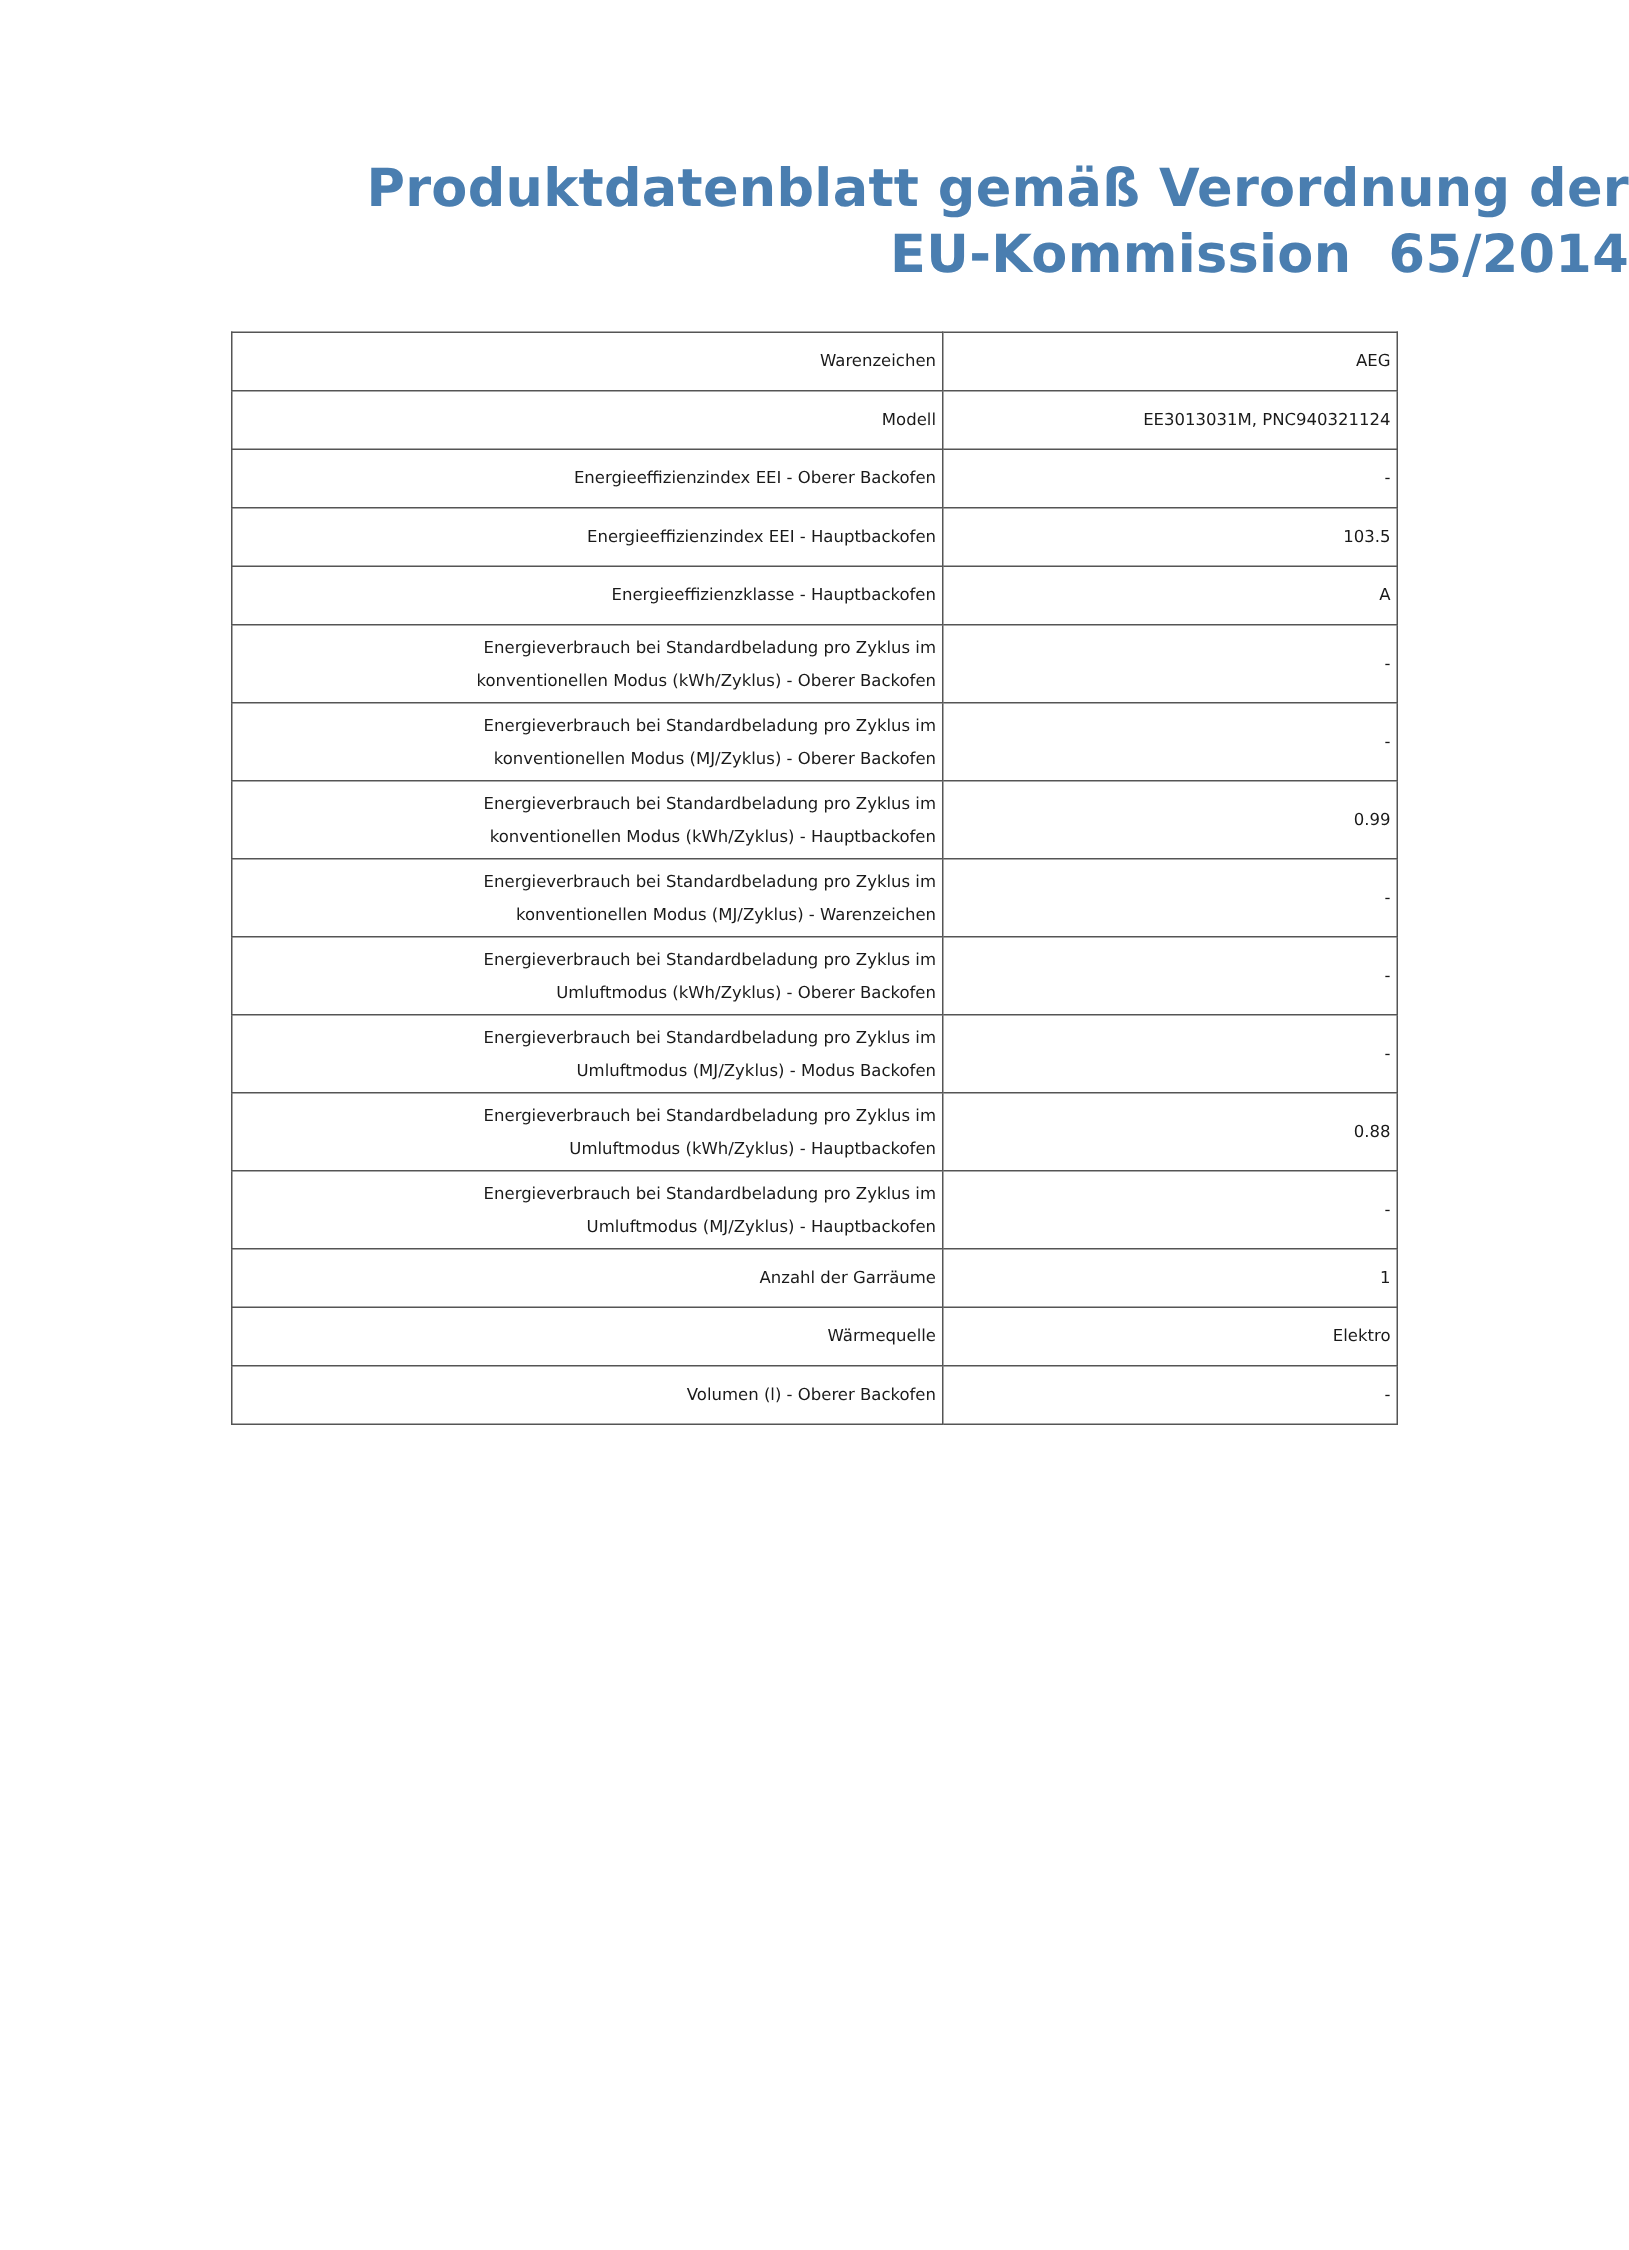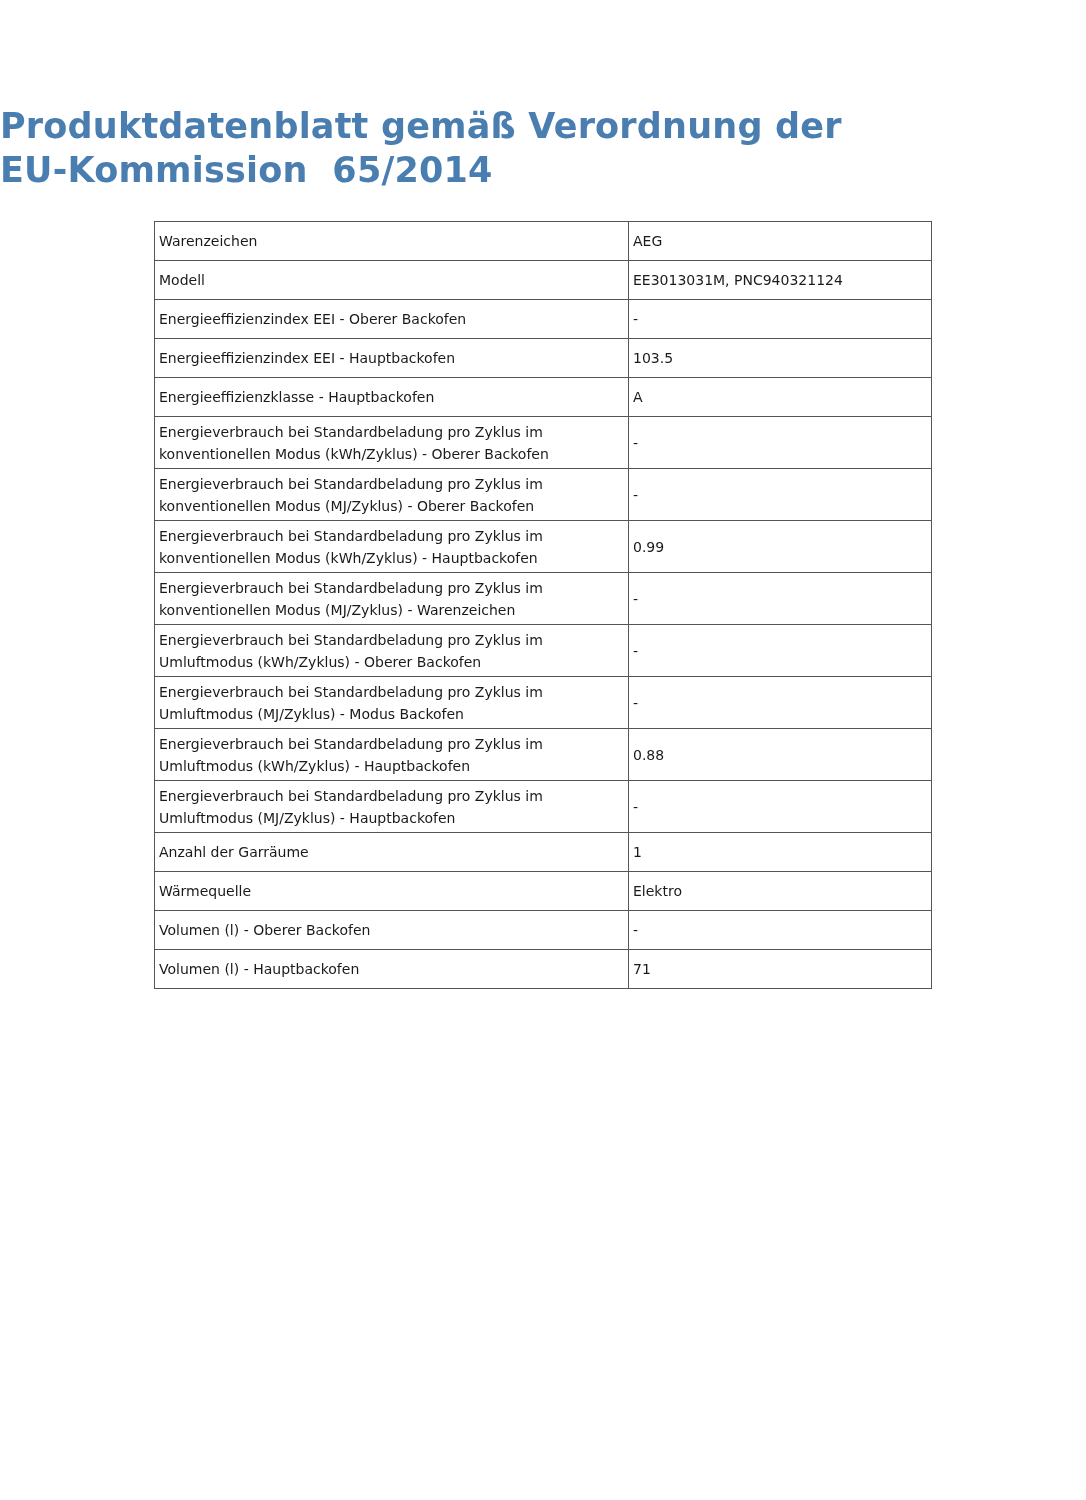--- a/index.html
+++ b/index.html
@@ -12,21 +12,21 @@
       height: 1500px;
       position: relative;
       overflow: hidden;
       font-family: "DejaVu Sans", sans-serif;
     }
     .title {
       position: absolute;
       left: 0;
       top: 104px;
       width: 1086px;
-      text-align: left;
+      text-align: right;
       color: #4a7eb0;
       font-family: "DejaVu Sans", sans-serif;
       font-weight: bold;
       font-size: 35px;
       line-height: 44px;
       letter-spacing: 0.2px;
       margin: 0;
     }
     .title span { display: block; white-space: pre; }
     table.datasheet {
@@ -34,24 +34,25 @@
       left: 154px;
       top: 221px;
       width: 777px;
       border-collapse: collapse;
       table-layout: fixed;
     }
     table.datasheet td {
       border: 1px solid #555555;
       padding: 0 4px;
       font-family: "DejaVu Sans", sans-serif;
-      font-size: 14px;
+      font-size: 11px;
       line-height: 22px;
       color: #1a1a1a;
       vertical-align: middle;
+      text-align: right;
     }
     col.c-label { width: 474px; }
     col.c-value { width: 303px; }
     tr.single td { height: 38px; }
     tr.double td { height: 51px; }
   </style>
 </head>
 <body>
 
 <h1 class="title">
@@ -146,18 +147,14 @@
       <td>1</td>
     </tr>
     <tr class="single">
       <td>Wärmequelle</td>
       <td>Elektro</td>
     </tr>
     <tr class="single">
       <td>Volumen (l) - Oberer Backofen</td>
       <td>-</td>
     </tr>
-    <tr class="single">
-      <td>Volumen (l) - Hauptbackofen</td>
-      <td>71</td>
-    </tr>
   </tbody>
 </table>
 
 </body></html>

